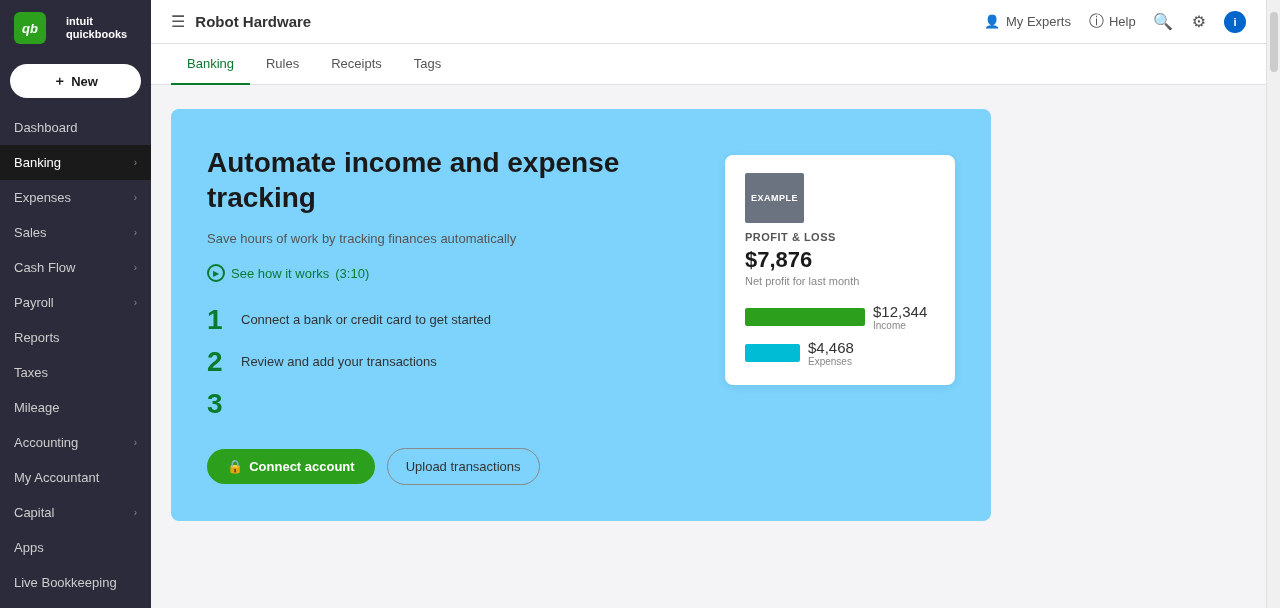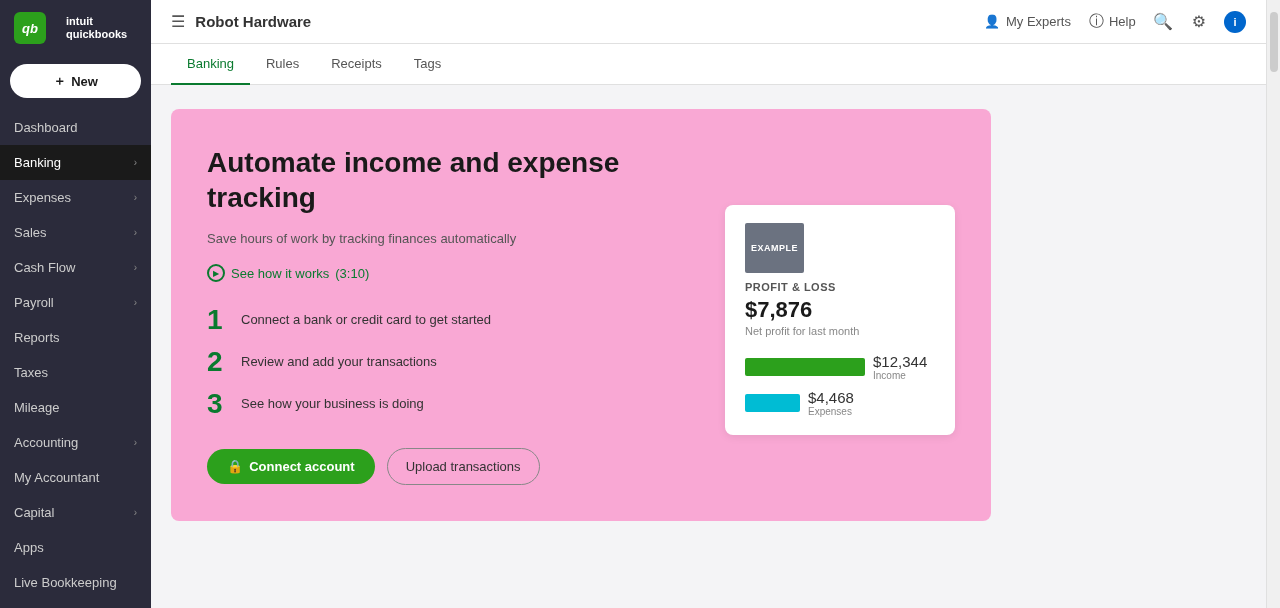--- a/index.html
+++ b/index.html
@@ -127,25 +127,25 @@
 
     
     .main-content {
       padding: 24px 20px;
       background: #f4f4f6;
       min-height: 100%;
     }
 
     
     .hero-card {
-      background: #f9a8d4;
+      background: #7dd3fc;
       border-radius: 8px;
       padding: 36px 36px 36px 36px;
       display: flex;
-      align-items: center;
+      align-items: flex-start;
       gap: 40px;
       max-width: 820px;
       position: relative;
     }
 
     .hero-left { flex: 1; }
 
     .hero-title {
       font-size: 28px;
       font-weight: 700;
@@ -392,21 +392,20 @@
             <div class="step">
               <span class="step-number">1</span>
               <span class="step-text">Connect a bank or credit card to get started</span>
             </div>
             <div class="step">
               <span class="step-number">2</span>
               <span class="step-text">Review and add your transactions</span>
             </div>
             <div class="step">
               <span class="step-number">3</span>
-              <span class="step-text">See how your business is doing</span>
             </div>
           </div>
 
           <div class="btn-row">
             <button class="btn-connect">
               <span>🔒</span>
               <span>Connect account</span>
             </button>
             <button class="btn-upload">
               <span>Upload transactions</span>

